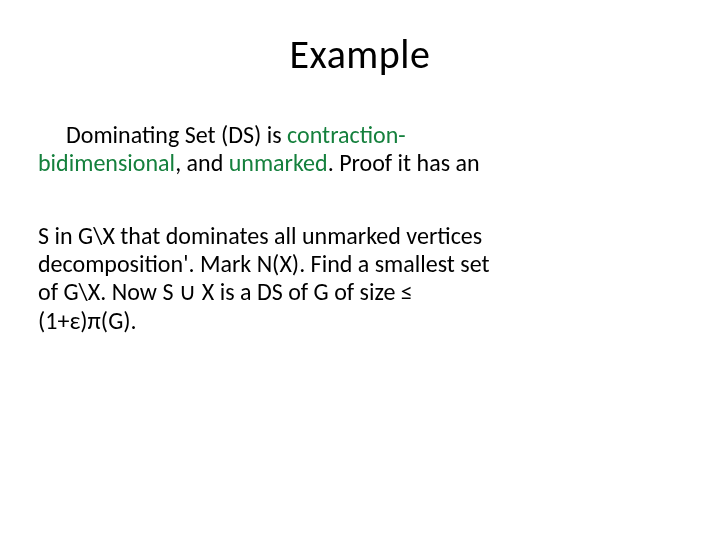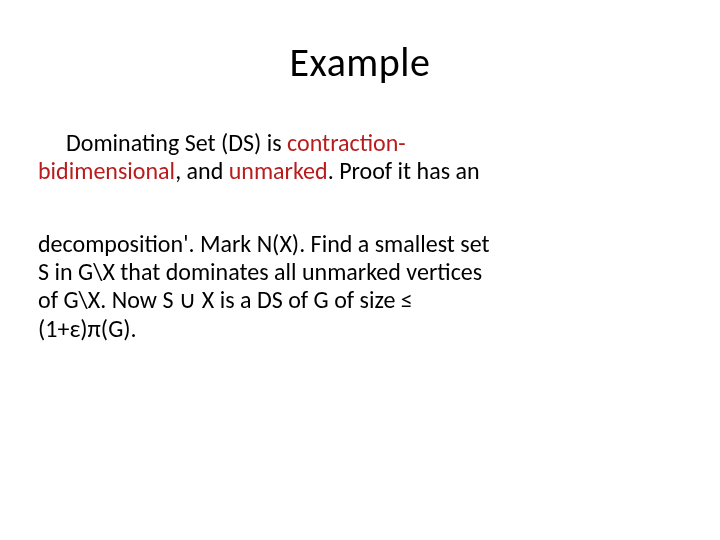--- a/index.html
+++ b/index.html
@@ -13,38 +13,38 @@
     position: relative;
   }
   .slide {
     padding: 30px 38px 0 38px;
     box-sizing: border-box;
   }
   .title {
     font-size: 40px;
     font-weight: 400;
     text-align: center;
-    margin: 8px 0 42px 0;
+    margin: 0 0 42px 0;
     letter-spacing: 0.5px;
   }
   .body-text {
     font-size: 24px;
     line-height: 1.18;
     margin: 0 0 44px 0;
     padding-left: 0;
   }
   .indent {
     display: block;
     padding-left: 28px;
     text-indent: -28px;
   }
   .indent-first {
     text-indent: 0;
   }
-  .red { color: #b91c1c; }
+  .red { color: #15803d; }
   .proof-label {
     font-weight: 700;
     text-decoration: underline;
   }
   .proof-block .indent {
     padding-left: 28px;
     text-indent: -28px;
   }
 </style>
 </head>
@@ -57,21 +57,21 @@
   <p class="body-text">
     <span class="indent indent-first">
       <span>Dominating Set (DS) is </span><span class="red">contraction-</span>
     </span>
     <span class="indent">
       <span class="red">bidimensional</span><span>, and </span><span class="red">unmarked</span><span>. Proof it has an</span>
     </span>
   </p>
 
   <p class="body-text proof-block">
+    <span class="indent">S in G\X that dominates all unmarked vertices</span>
     <span class="indent">decomposition'. Mark N(X). Find a smallest set</span>
-    <span class="indent">S in G\X that dominates all unmarked vertices</span>
     <span class="indent">
       <span>of G\X. Now S</span><span> ∪ </span><span>X is a DS of G of size ≤</span>
     </span>
     <span class="indent">(1+ε)π(G).</span>
   </p>
 
 </div>
 
 </body></html>

